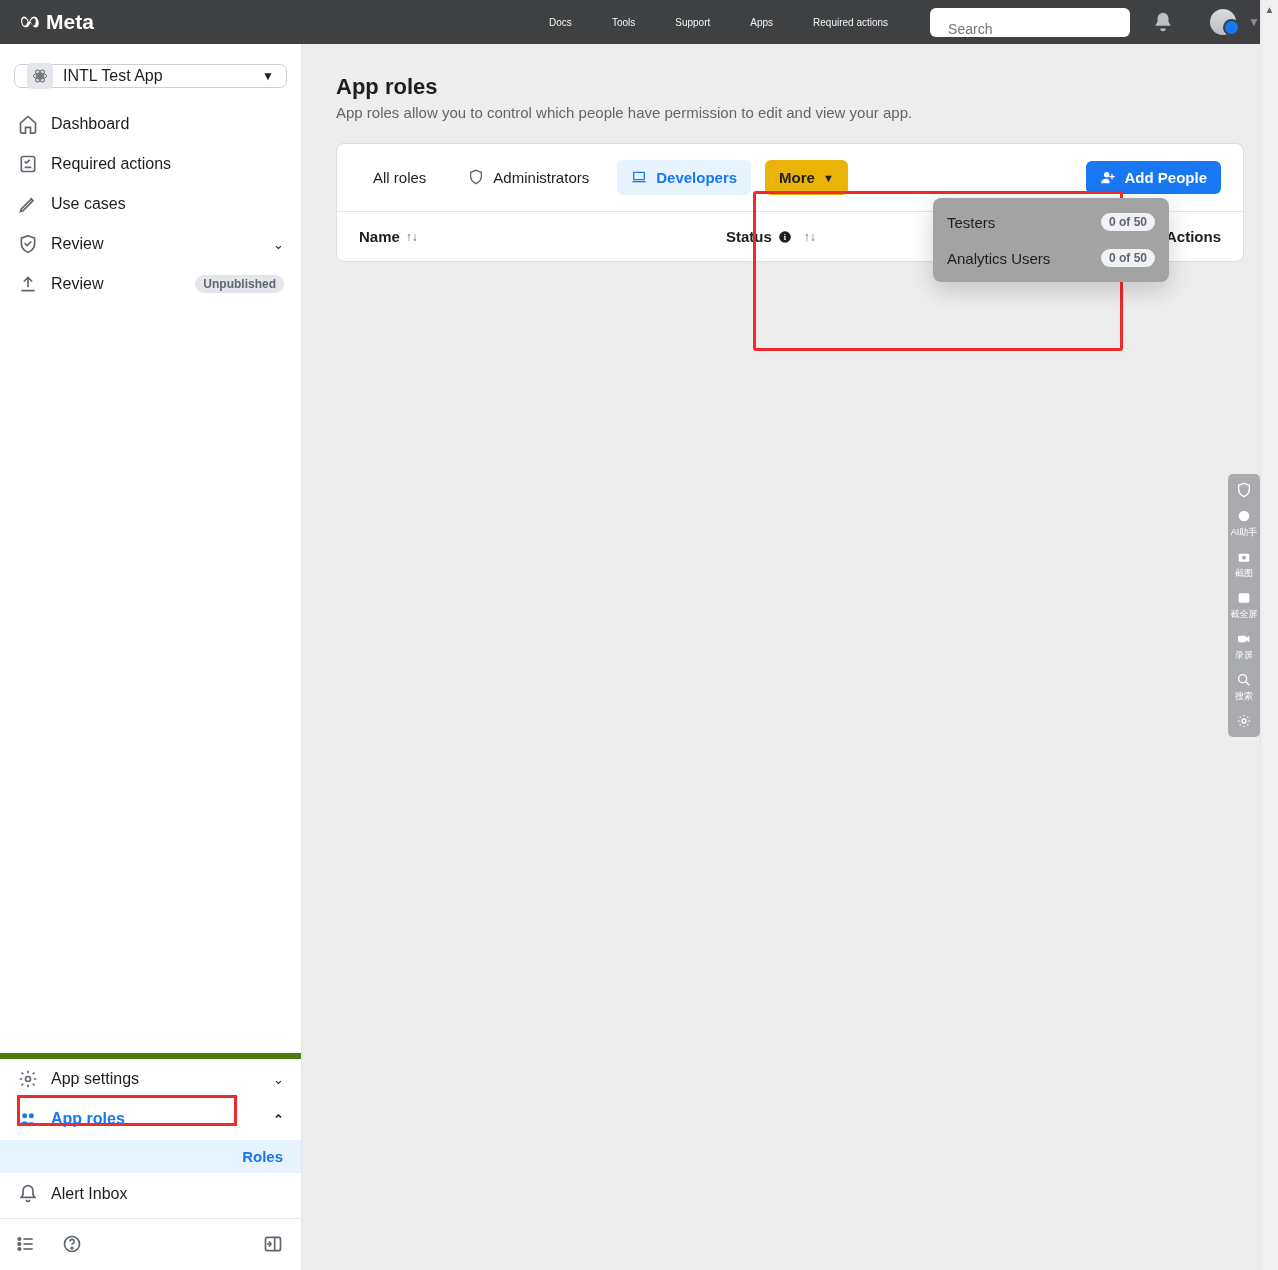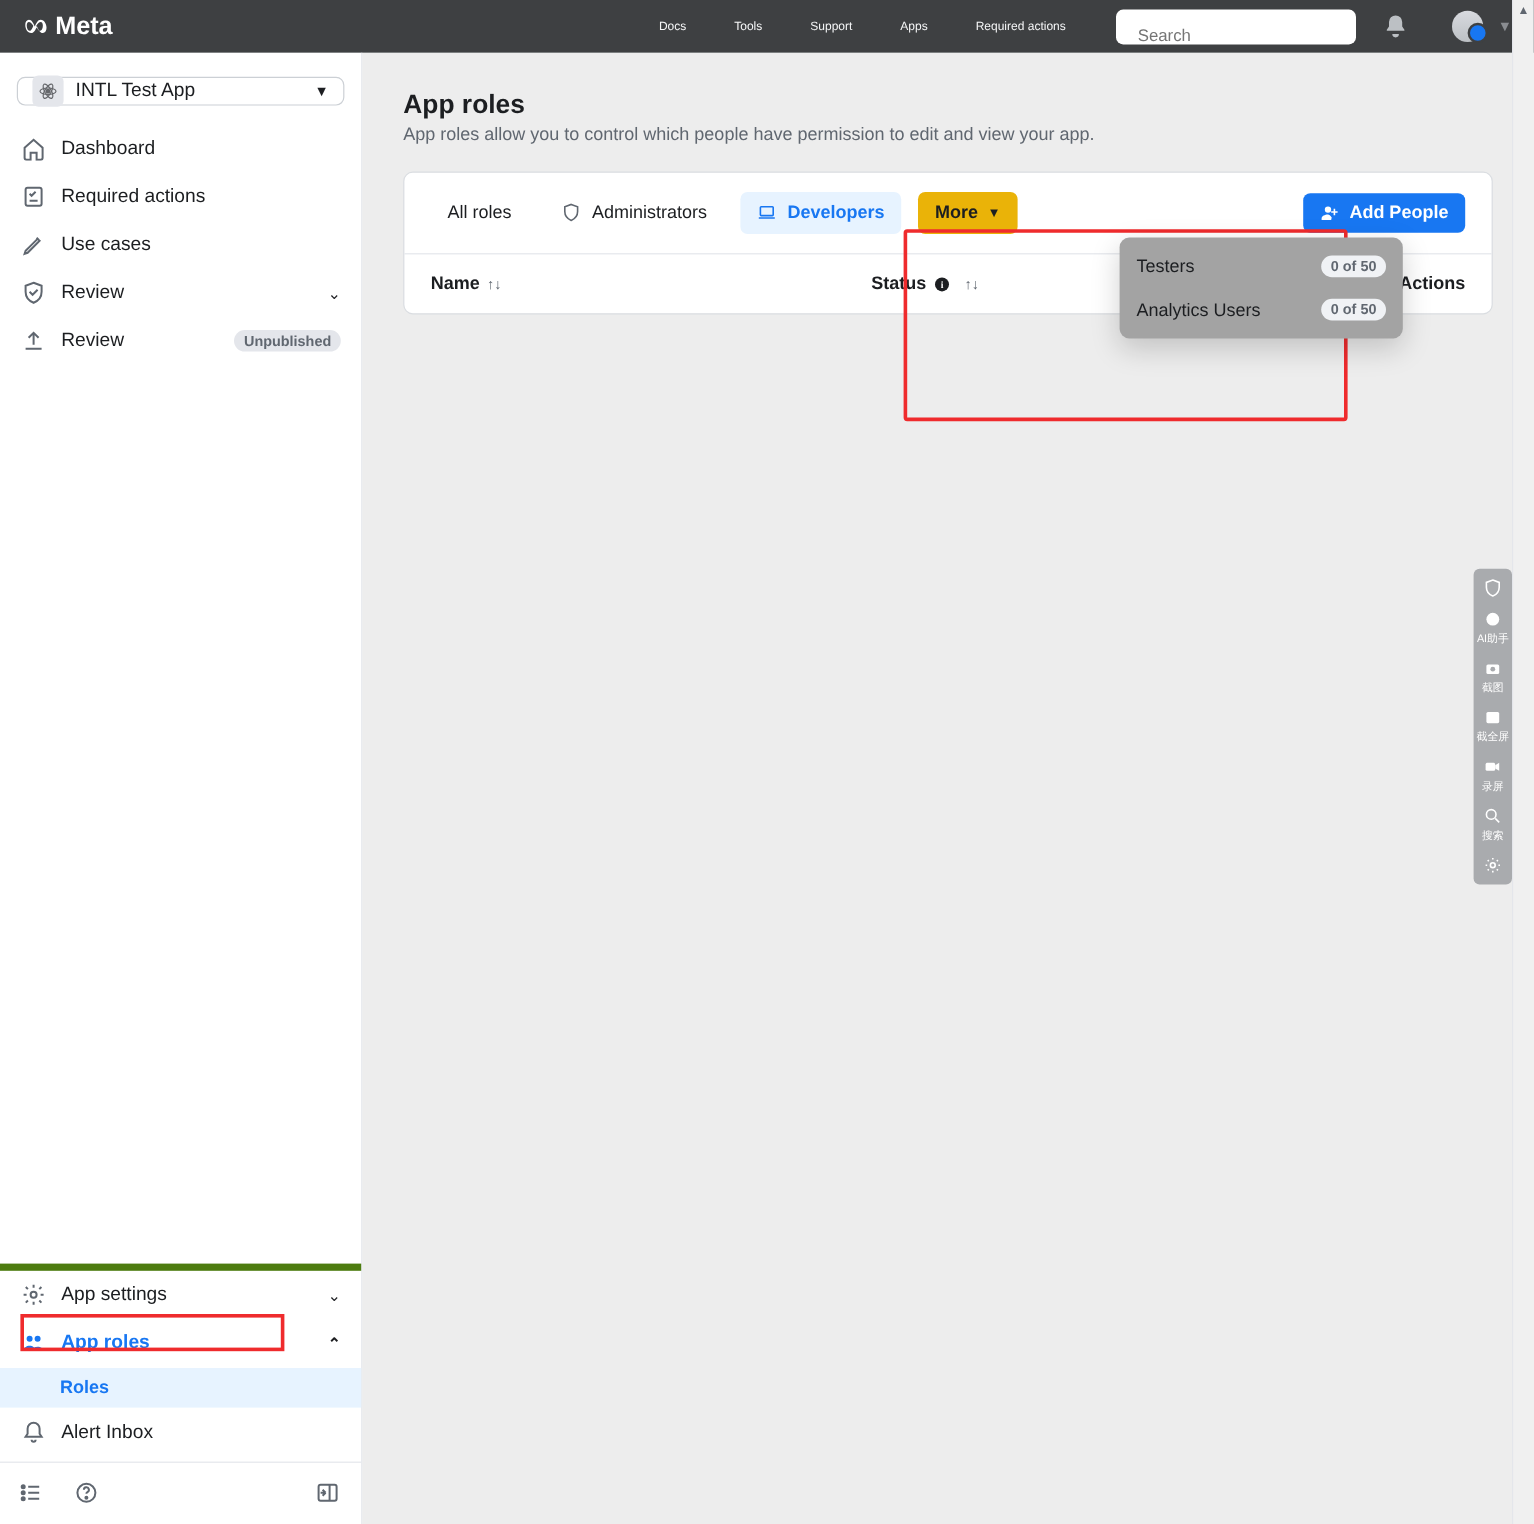--- a/index.html
+++ b/index.html
@@ -41,21 +41,21 @@
 
 .side-list { padding: 2px 0; }
 .side-item { display:flex; align-items:center; gap:12px; padding:9px 17px; font-size:16px; color:#1c1e21; cursor:pointer; }
 .side-item .ico { width:22px; height:22px; color:#606770; display:flex; align-items:center; justify-content:center; }
 .side-item .chev { margin-left:auto; font-size:13px; color:#1c1e21; }
 .side-item .pill { margin-left:auto; background:#e4e6eb; color:#606770; font-size:12px; padding:2px 8px; border-radius:10px; font-weight:600; }
 .side-item.active { color:#1877f2; font-weight:600; }
 .side-item.active .ico { color:#1877f2; }
 .side-sub { padding:1px 0; }
 .side-sub .sub-item { padding:8px 18px 8px 50px; font-size:15px; color:#1c1e21; cursor:pointer; }
-.side-sub .sub-item.sel { background:#e7f3ff; color:#1877f2; font-weight:600; }
+.side-sub .sub-item.sel { background:#e7f3ff; color:#1877f2; font-weight:600;text-align:right; }
 
 .side-bottom { margin-top:auto; border-top:6px solid #4d7c0f; padding-bottom:4px; }
 .bottom-bar { height:52px; border-top:1px solid #e4e6eb; display:flex; align-items:center; padding:0 16px; gap:24px; }
 .bottom-bar .spacer { flex:1; }
 .bottom-bar .bicon { width:22px; height:22px; color:#606770; cursor:pointer; }
 
 
 .page-title { font-size:22px; font-weight:700; color:#1c1e21; }
 .page-desc { font-size:15px; color:#606770; margin-top:4px; }
 

